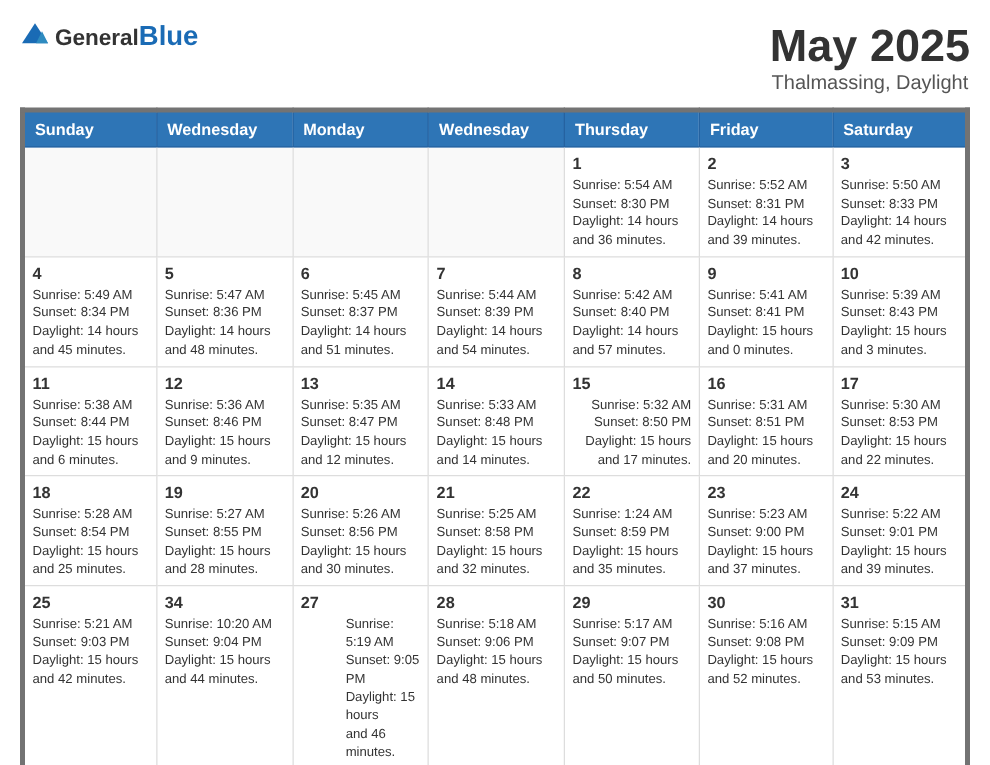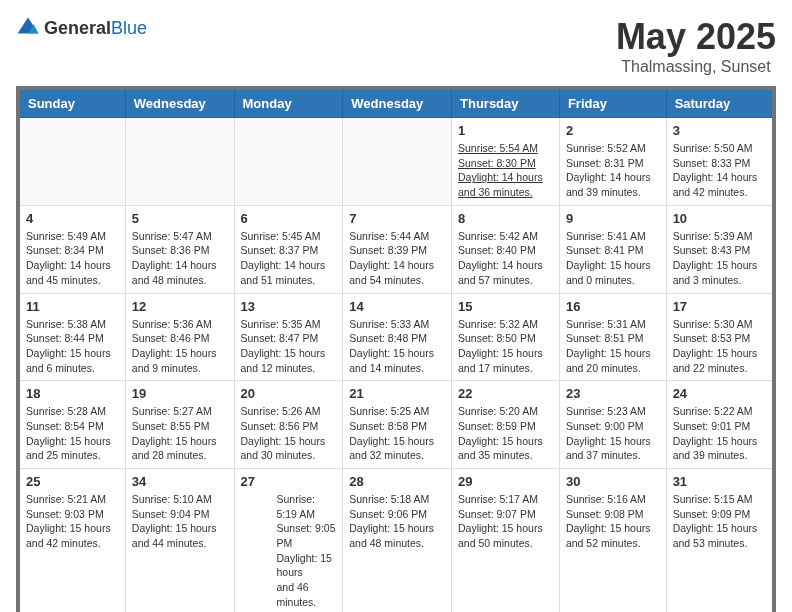--- a/index.html
+++ b/index.html
@@ -15,21 +15,21 @@
       justify-content: space-between;
       align-items: flex-start;
       margin-bottom: 10px;
     }
     .logo {
       display: flex;
       align-items: center;
       gap: 4px;
     }
     .logo-text-general { font-size: 18px; font-weight: bold; color: #333; }
-    .logo-text-blue { font-size: 18px; font-weight: normal; color: #1a6bb5; }
+    .logo-text-blue { font-size: 22px; font-weight: bold; color: #1a6bb5; }
     .logo-icon {
       width: 24px;
       height: 24px;
     }
     .title-block { text-align: center; }
     .title-month { font-size: 36px; font-weight: bold; color: #333; }
     .title-location { font-size: 16px; color: #555; }
     .calendar {
       width: 100%;
       border-collapse: collapse;
@@ -80,21 +80,21 @@
     <svg class="logo-icon" viewBox="0 0 30 30" xmlns="http://www.w3.org/2000/svg">
       <polygon points="15,2 28,22 2,22" fill="#1a6bb5"></polygon>
       <polygon points="22,10 28,22 16,22" fill="#2e8bc0"></polygon>
     </svg>
     <div>
       <span class="logo-text-general">General</span><span class="logo-text-blue">Blue</span>
     </div>
   </div>
   <div class="title-block">
     <div class="title-month">May 2025</div>
-    <div class="title-location">Thalmassing, Sunset</div>
+    <div class="title-location">Thalmassing, Daylight</div>
   </div>
 </div>
 
 <table class="calendar">
   <thead>
     <tr>
     <th>Sunday</th>
         <th>Wednesday</th>
         <th>Monday</th>
         <th>Wednesday</th>
@@ -104,21 +104,21 @@
       </tr>
   </thead>
   <tbody id="calendar-body">
   <tr>
         <td class="empty"></td>
         <td class="empty"></td>
         <td class="empty"></td>
         <td class="empty"></td>
         <td>
           <span class="day-number">1</span>
-          <div class="day-info" style="white-space: pre-line; text-decoration: underline;">Sunrise: 5:54 AM
+          <div class="day-info" style="white-space: pre-line;">Sunrise: 5:54 AM
 Sunset: 8:30 PM
 Daylight: 14 hours
 and 36 minutes.</div>
         </td>
         <td>
           <span class="day-number">2</span>
           <div class="day-info" style="white-space: pre-line;">Sunrise: 5:52 AM
 Sunset: 8:31 PM
 Daylight: 14 hours
 and 39 minutes.</div>
@@ -206,21 +206,21 @@
         </td>
         <td>
           <span class="day-number">14</span>
           <div class="day-info" style="white-space: pre-line;">Sunrise: 5:33 AM
 Sunset: 8:48 PM
 Daylight: 15 hours
 and 14 minutes.</div>
         </td>
         <td>
           <span class="day-number">15</span>
-          <div class="day-info" style="white-space: pre-line;">Sunrise: 5:32 AM
+          <div class="day-info" style="white-space: pre-line; text-align: right;">Sunrise: 5:32 AM
 Sunset: 8:50 PM
 Daylight: 15 hours
 and 17 minutes.</div>
         </td>
         <td>
           <span class="day-number">16</span>
           <div class="day-info" style="white-space: pre-line;">Sunrise: 5:31 AM
 Sunset: 8:51 PM
 Daylight: 15 hours
 and 20 minutes.</div>
@@ -257,21 +257,21 @@
         </td>
         <td>
           <span class="day-number">21</span>
           <div class="day-info" style="white-space: pre-line;">Sunrise: 5:25 AM
 Sunset: 8:58 PM
 Daylight: 15 hours
 and 32 minutes.</div>
         </td>
         <td>
           <span class="day-number">22</span>
-          <div class="day-info" style="white-space: pre-line;">Sunrise: 5:20 AM
+          <div class="day-info" style="white-space: pre-line;">Sunrise: 1:24 AM
 Sunset: 8:59 PM
 Daylight: 15 hours
 and 35 minutes.</div>
         </td>
         <td>
           <span class="day-number">23</span>
           <div class="day-info" style="white-space: pre-line;">Sunrise: 5:23 AM
 Sunset: 9:00 PM
 Daylight: 15 hours
 and 37 minutes.</div>
@@ -287,21 +287,21 @@
       <tr>
         <td>
           <span class="day-number">25</span>
           <div class="day-info" style="white-space: pre-line;">Sunrise: 5:21 AM
 Sunset: 9:03 PM
 Daylight: 15 hours
 and 42 minutes.</div>
         </td>
         <td>
           <span class="day-number">34</span>
-          <div class="day-info" style="white-space: pre-line;">Sunrise: 5:10 AM
+          <div class="day-info" style="white-space: pre-line;">Sunrise: 10:20 AM
 Sunset: 9:04 PM
 Daylight: 15 hours
 and 44 minutes.</div>
         </td>
         <td>
           <span class="day-number">27</span>
           <div class="day-info" style="white-space: pre-line; margin-left: 36px;">Sunrise: 5:19 AM
 Sunset: 9:05 PM
 Daylight: 15 hours
 and 46 minutes.</div>

